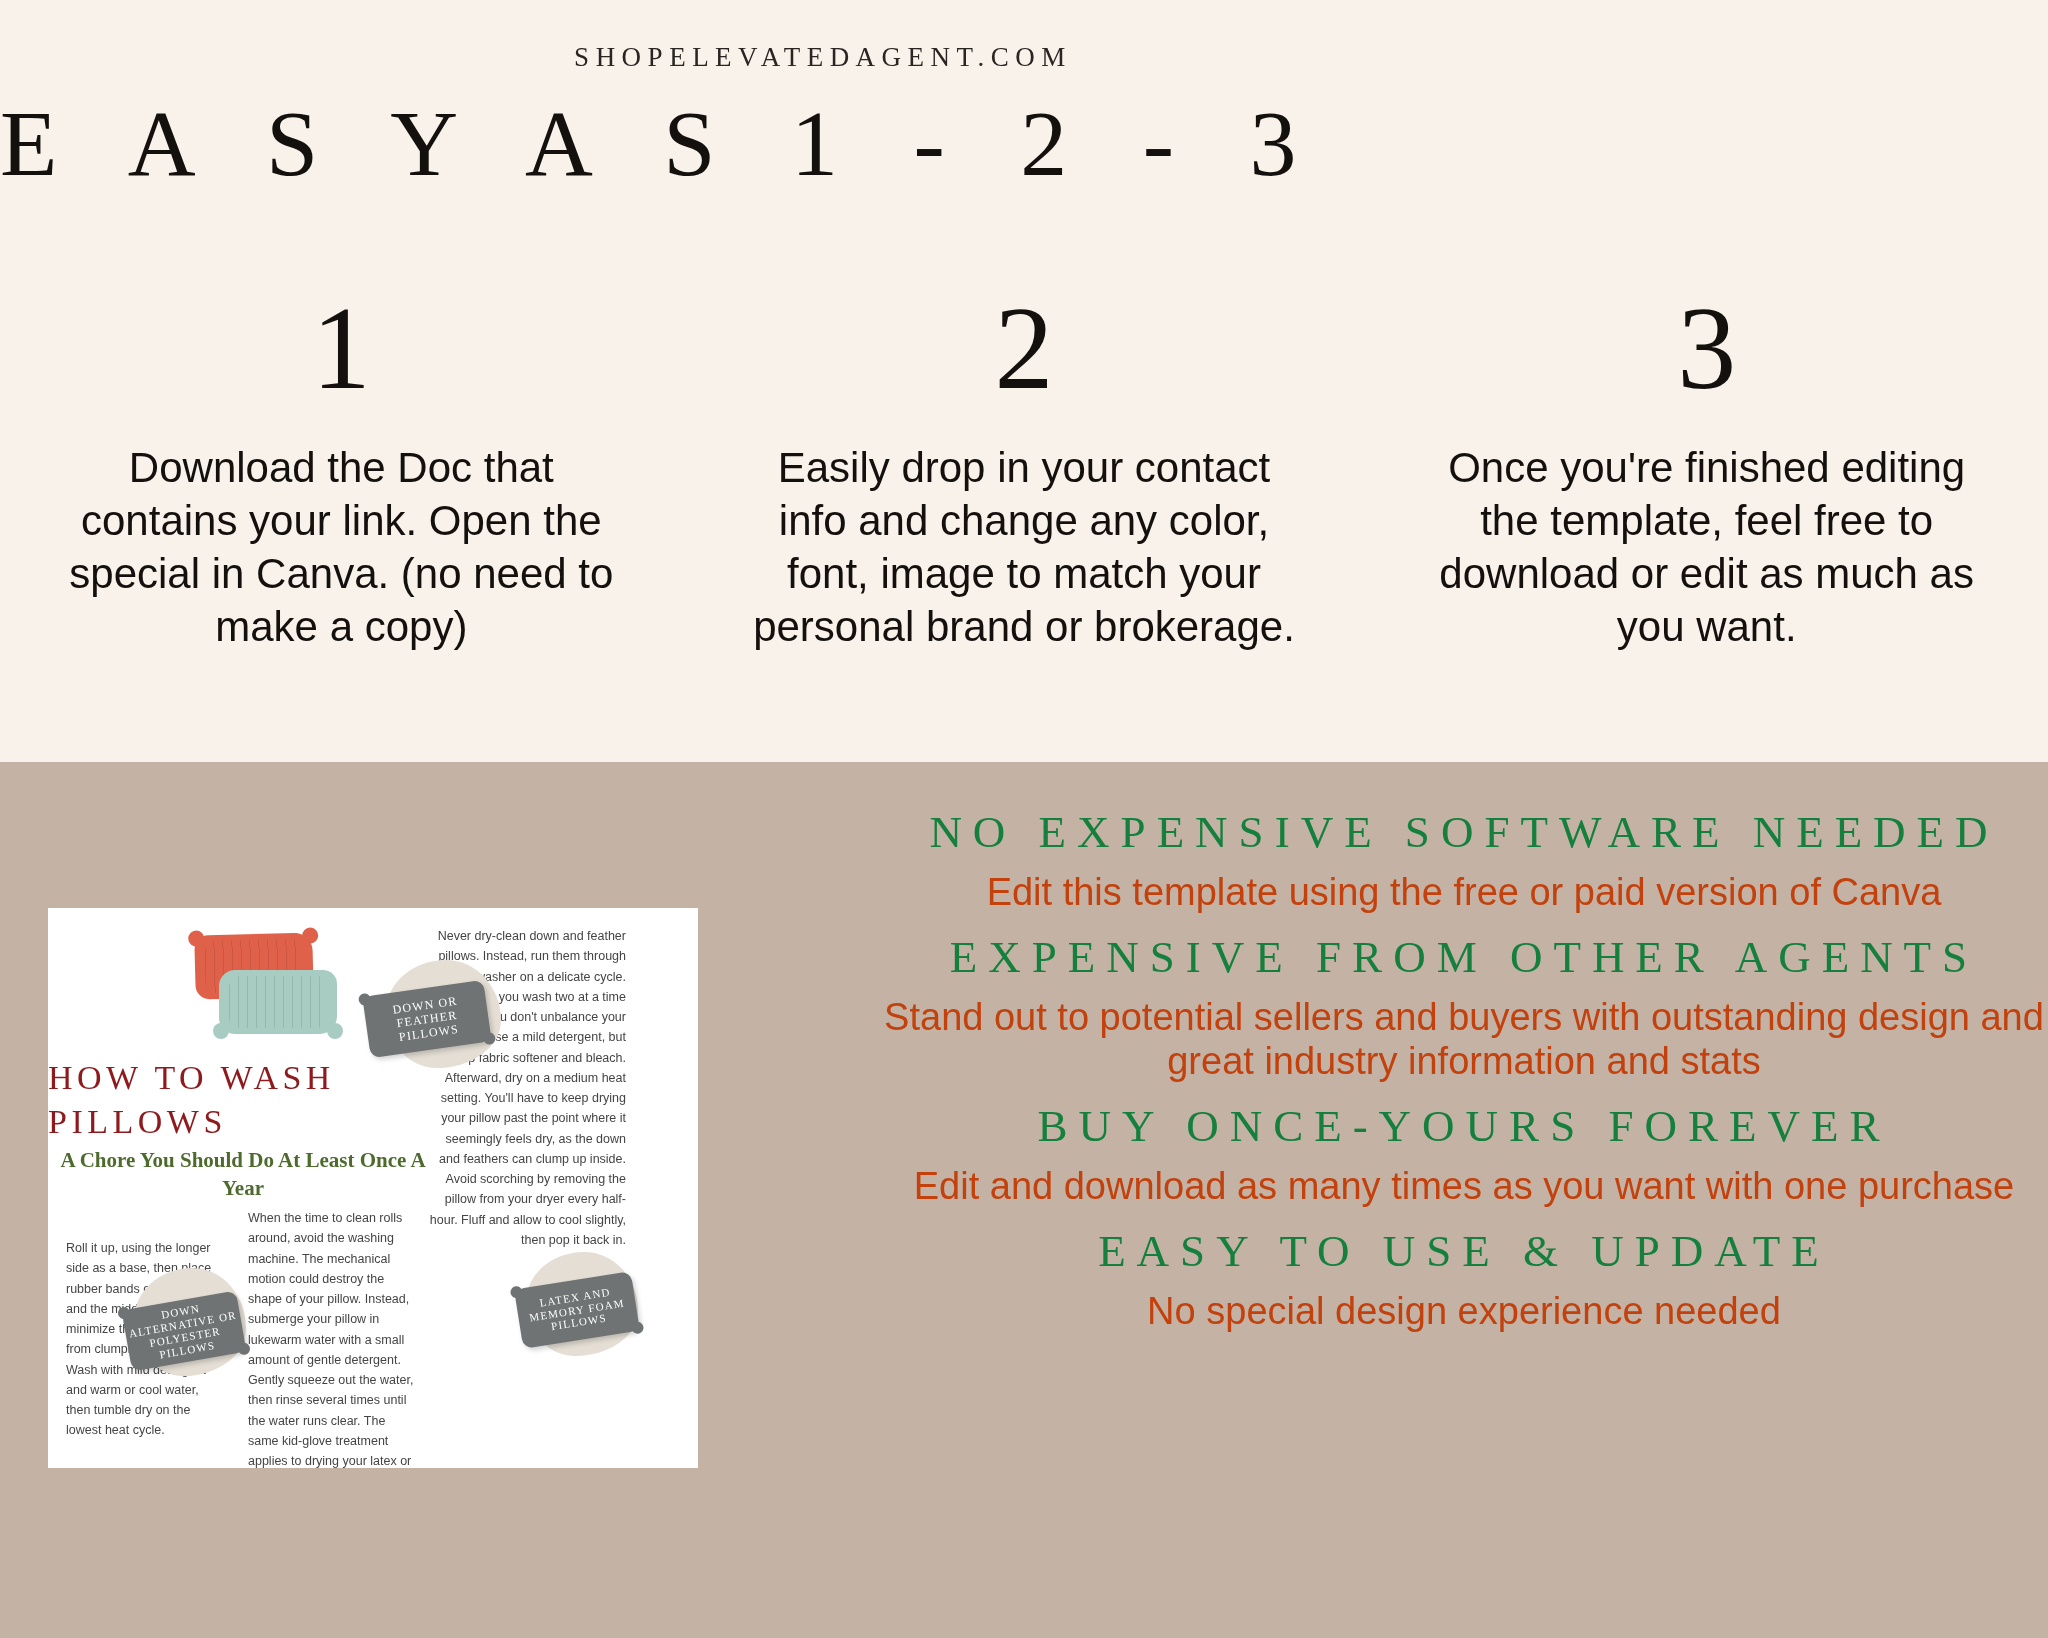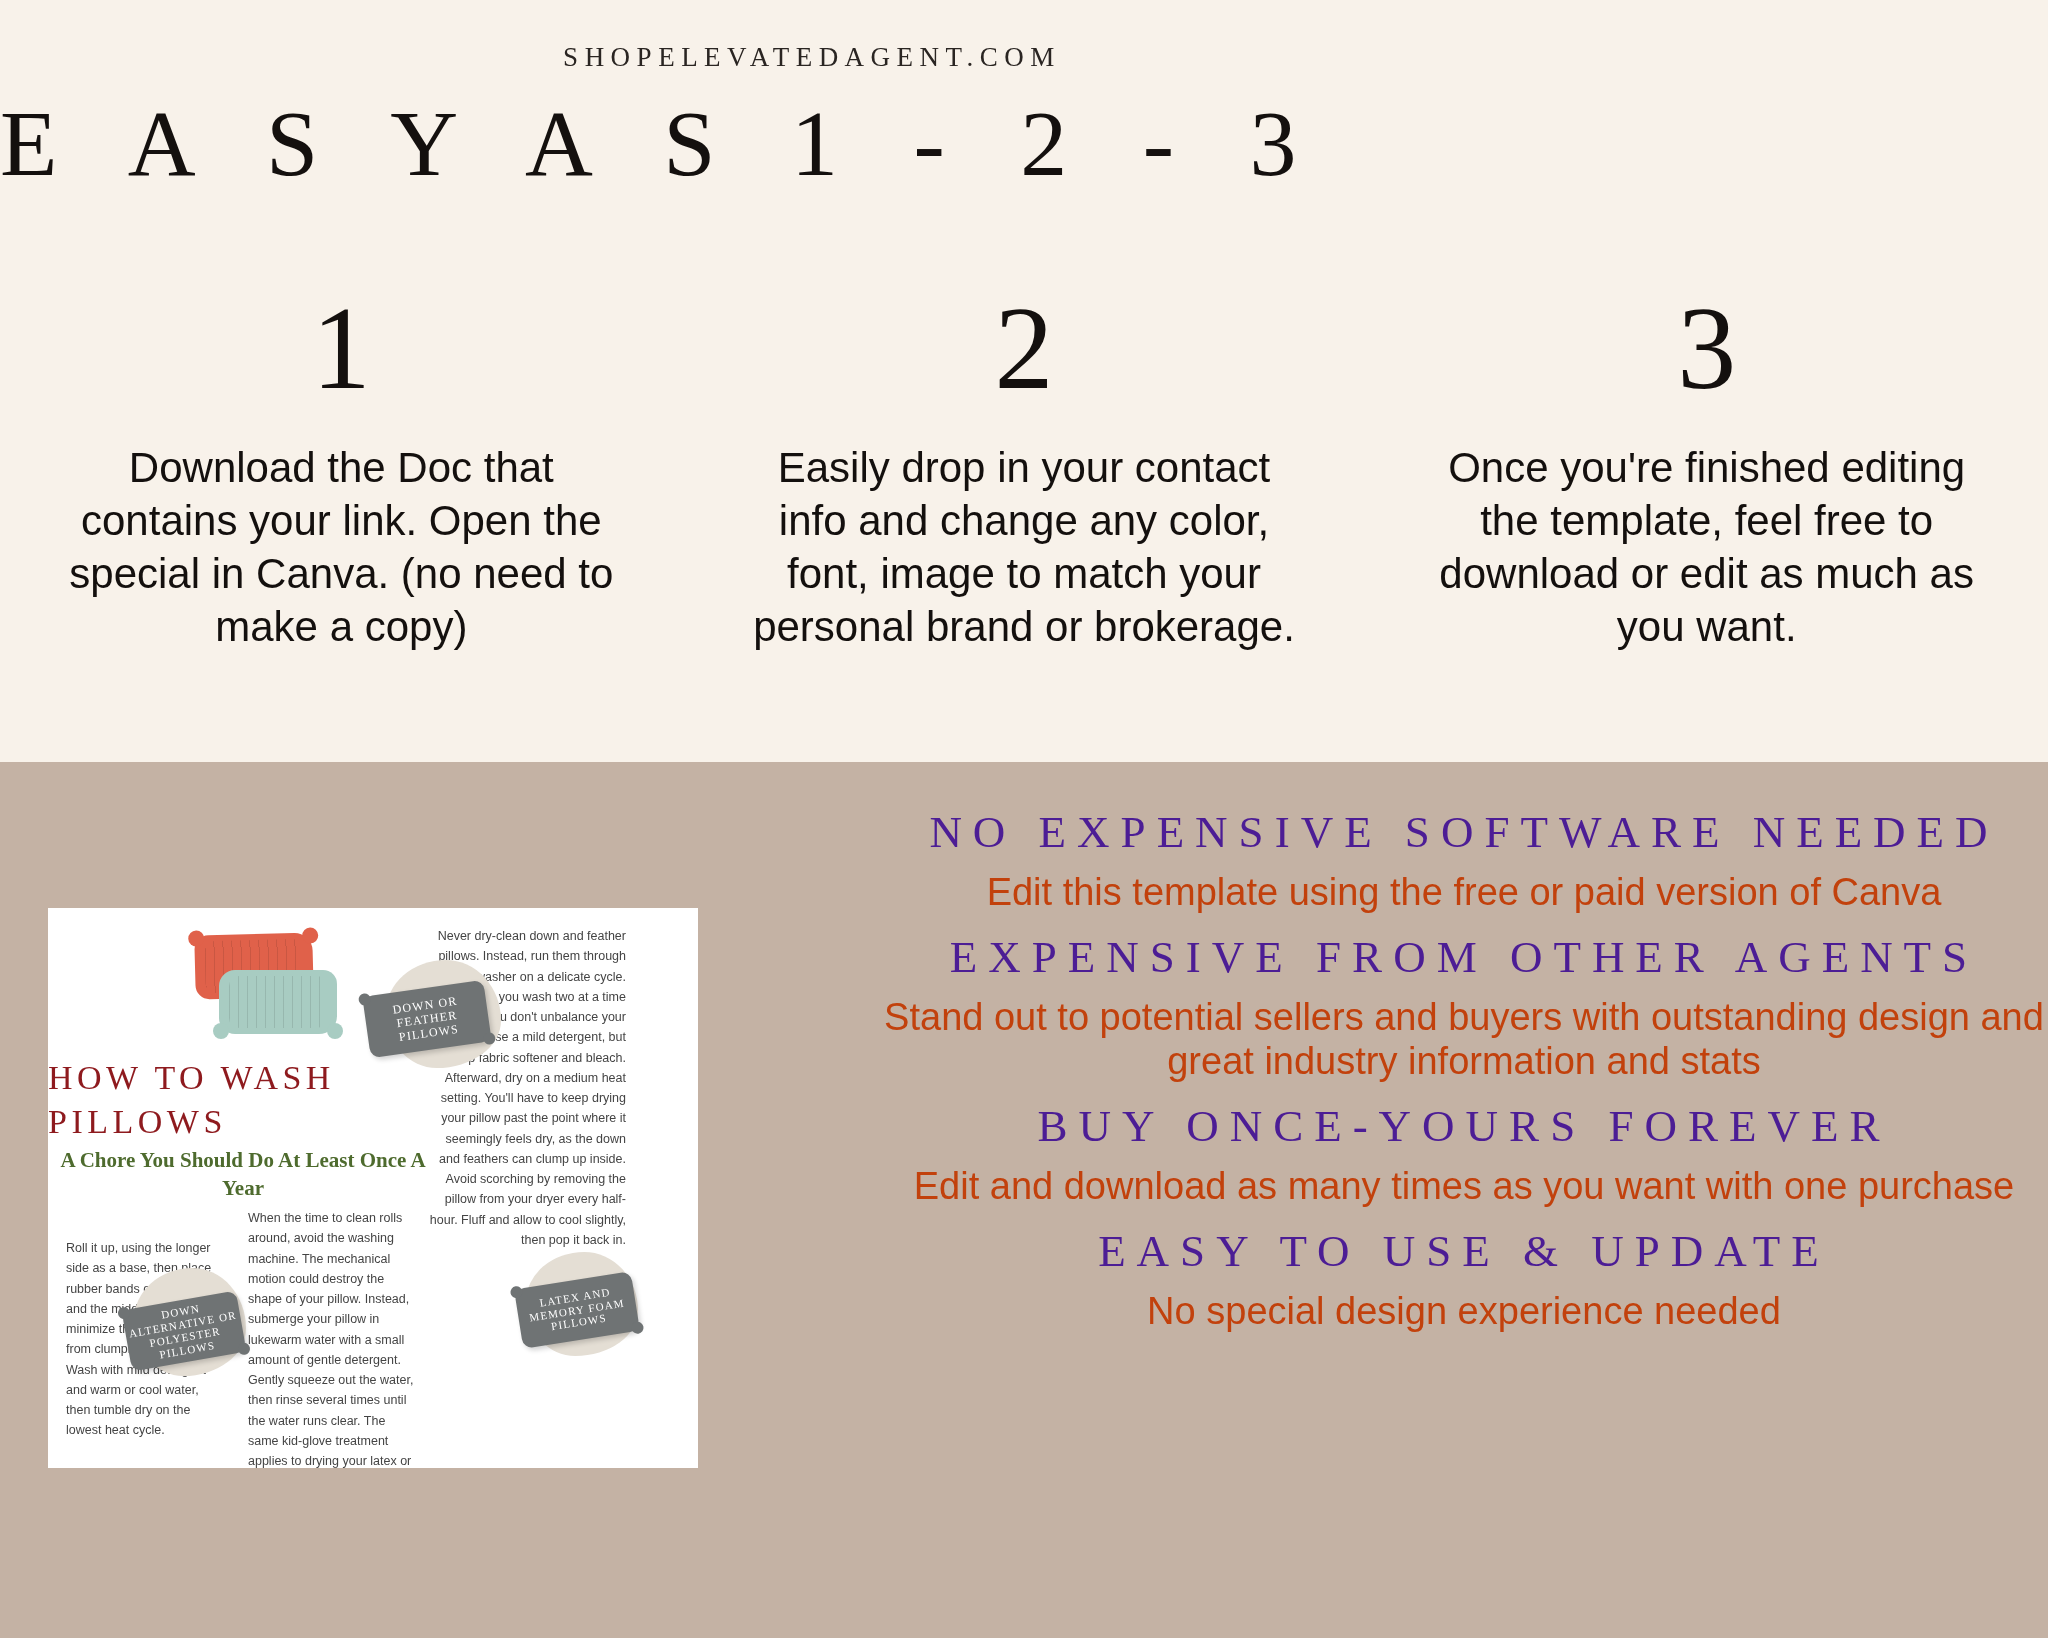--- a/index.html
+++ b/index.html
@@ -8,21 +8,21 @@
     background:#f8f2ea;
     font-family:"Liberation Sans",sans-serif;
     overflow:hidden;
   }
   .page{position:relative;width:2048px;height:1638px;}
 
   
   .top{position:absolute;left:0;top:0;width:2048px;height:762px;background:#f8f2ea;}
 
   .site-url{
-    position:absolute;top:42px;left:4px;width:1616px;text-align:center;
+    position:absolute;top:42px;left:15px;width:1616px;text-align:center;
     font-family:"Liberation Serif",serif;
     font-size:27px;letter-spacing:6.5px;color:#2a2522;font-weight:400;
   }
   .easy-title{
     position:absolute;top:92px;left:0;width:2048px;text-align:left;
     font-family:"Liberation Serif",serif;
     font-size:94px;letter-spacing:26px;color:#14100e;font-weight:300;
     line-height:1.1;
   }
 
@@ -43,21 +43,21 @@
   .bottom{position:absolute;left:0;top:762px;width:2048px;height:876px;background:#c4b2a4;}
 
   
   .benefits{
     position:absolute;left:880px;top:805px;width:1168px;
     display:flex;flex-direction:column;align-items:center;
   }
   .benefit{width:100%;text-align:center;}
   .b-head{
     font-family:"Liberation Serif",serif;
-    font-size:45px;letter-spacing:11px;color:#4c1d95;font-weight:300;
+    font-size:45px;letter-spacing:11px;color:#15803d;font-weight:300;
     line-height:1.22;white-space:nowrap;text-align:center;
   }
   .b-body{
     font-family:"Liberation Sans",sans-serif;
     font-size:38px;line-height:1.16;color:#c2410c;font-weight:400;
     margin-top:10px;margin-bottom:16px;
   }
 
   
   .card{

